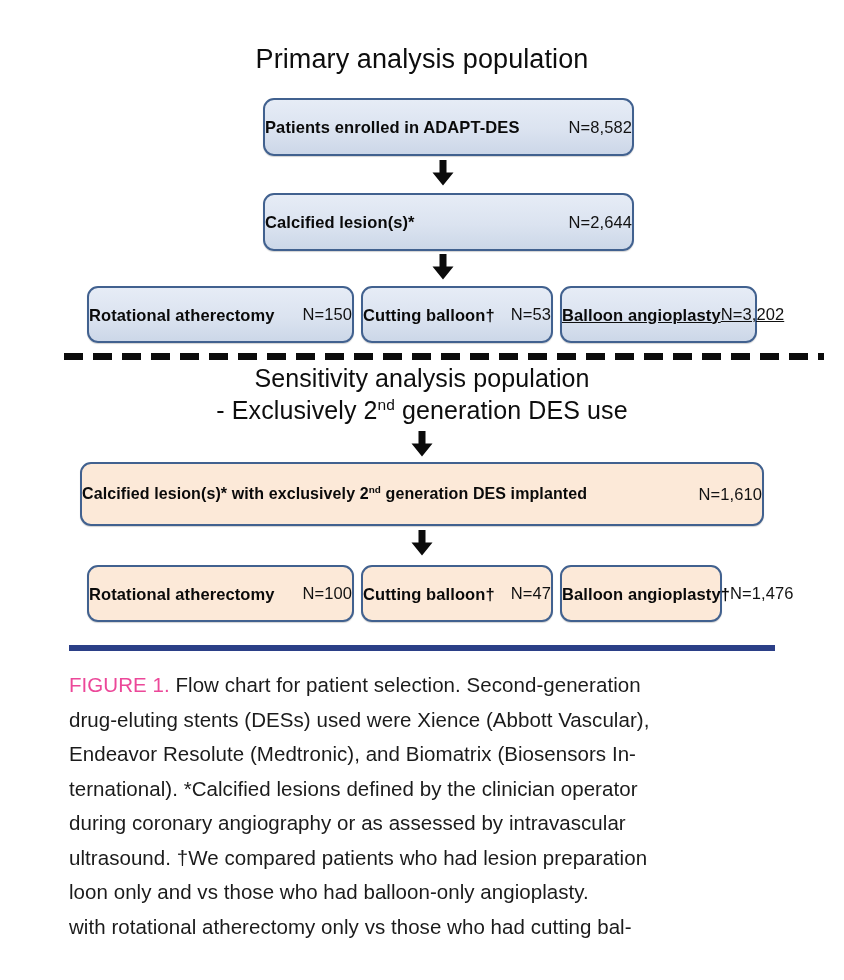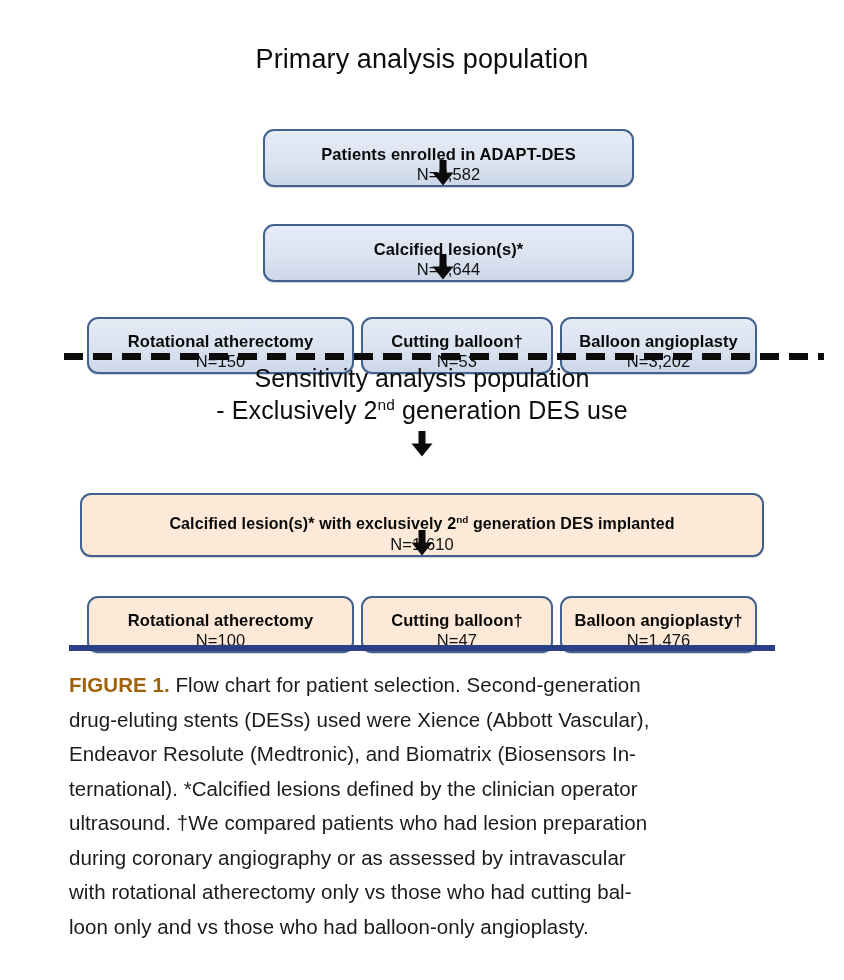--- a/index.html
+++ b/index.html
@@ -58,26 +58,25 @@
     line-height: 0;
   }
 
   
   .box {
     position: absolute;
     box-sizing: border-box;
     border: 2px solid #41618f;
     border-radius: 11px;
     display: flex;
-    flex-direction: column;
+    flex-direction: row;
     align-items: center;
-    justify-content: flex-end;
+    justify-content: space-between;
     text-align: center;
     box-shadow: 0 1px 1px rgba(0,0,0,0.18);
-    margin-top: 31px;
   }
   .box.blue {
     background: linear-gradient(180deg, #e6ecf6 0%, #dbe3f0 55%, #ccd7e8 100%);
   }
   .box.beige {
     background: #fce9d8;
   }
   .box .b-label {
     font-weight: bold;
     font-size: 16.5px;
@@ -93,26 +92,26 @@
     color: #121212;
     letter-spacing: 0.1px;
   }
   .box.wide .b-label { font-size: 16px; }
 
   
   #box-enrolled   { left: 263px; top: 98px;  width: 371px; height: 58px; }
   #box-calcified  { left: 263px; top: 193px; width: 371px; height: 58px; }
   #box-rota-1     { left: 87px;  top: 286px; width: 267px; height: 57px; }
   #box-cut-1      { left: 361px; top: 286px; width: 192px; height: 57px; }
-  #box-balloon-1  { left: 560px; top: 286px; width: 197px; height: 57px; }
+  #box-balloon-1  { left: 560px; top: 286px; width: 197px; height: 57px; text-decoration: underline; }
 
   #box-calcified-2g { left: 80px; top: 462px; width: 684px; height: 64px; }
   #box-rota-2     { left: 87px;  top: 565px; width: 267px; height: 57px; }
   #box-cut-2      { left: 361px; top: 565px; width: 192px; height: 57px; }
-  #box-balloon-2  { left: 560px; top: 565px; width: 197px; height: 57px; }
+  #box-balloon-2  { left: 560px; top: 565px; width: 162px; height: 57px; }
 
   
   .arrow {
     position: absolute;
     width: 22px;
     height: 26px;
   }
   .arrow svg { display: block; width: 22px; height: 26px; }
   #arrow-1 { left: 432px; top: 160px; }
   #arrow-2 { left: 432px; top: 254px; }
@@ -152,22 +151,22 @@
     font-size: 20.5px;
     line-height: 34.5px;
     color: #1b1b1b;
     letter-spacing: 0.05px;
   }
   .caption .cap-line {
     display: block;
     white-space: nowrap;
   }
   .caption .fig-label {
-    color: #a16207;
-    font-weight: 700;
+    color: #ec4899;
+    font-weight: 400;
   }
 </style>
 </head>
 <body>
 
 <div class="page">
 
   <div class="flow">
 
     <div class="section-title title-primary">Primary analysis population</div>
@@ -245,19 +244,19 @@
     </div>
   </div>
 
   <div class="rule"></div>
 
   <div class="caption">
     <span class="cap-line"><span class="fig-label">FIGURE 1.</span><span> Flow chart for patient selection. Second-generation</span></span>
     <span class="cap-line">drug-eluting stents (DESs) used were Xience (Abbott Vascular),</span>
     <span class="cap-line">Endeavor Resolute (Medtronic), and Biomatrix (Biosensors In-</span>
     <span class="cap-line">ternational). *Calcified lesions defined by the clinician operator</span>
+    <span class="cap-line">during coronary angiography or as assessed by intravascular</span>
     <span class="cap-line">ultrasound. †We compared patients who had lesion preparation</span>
-    <span class="cap-line">during coronary angiography or as assessed by intravascular</span>
+    <span class="cap-line">loon only and vs those who had balloon-only angioplasty.</span>
     <span class="cap-line">with rotational atherectomy only vs those who had cutting bal-</span>
-    <span class="cap-line">loon only and vs those who had balloon-only angioplasty.</span>
   </div>
 
 </div>
 
 </body></html>

